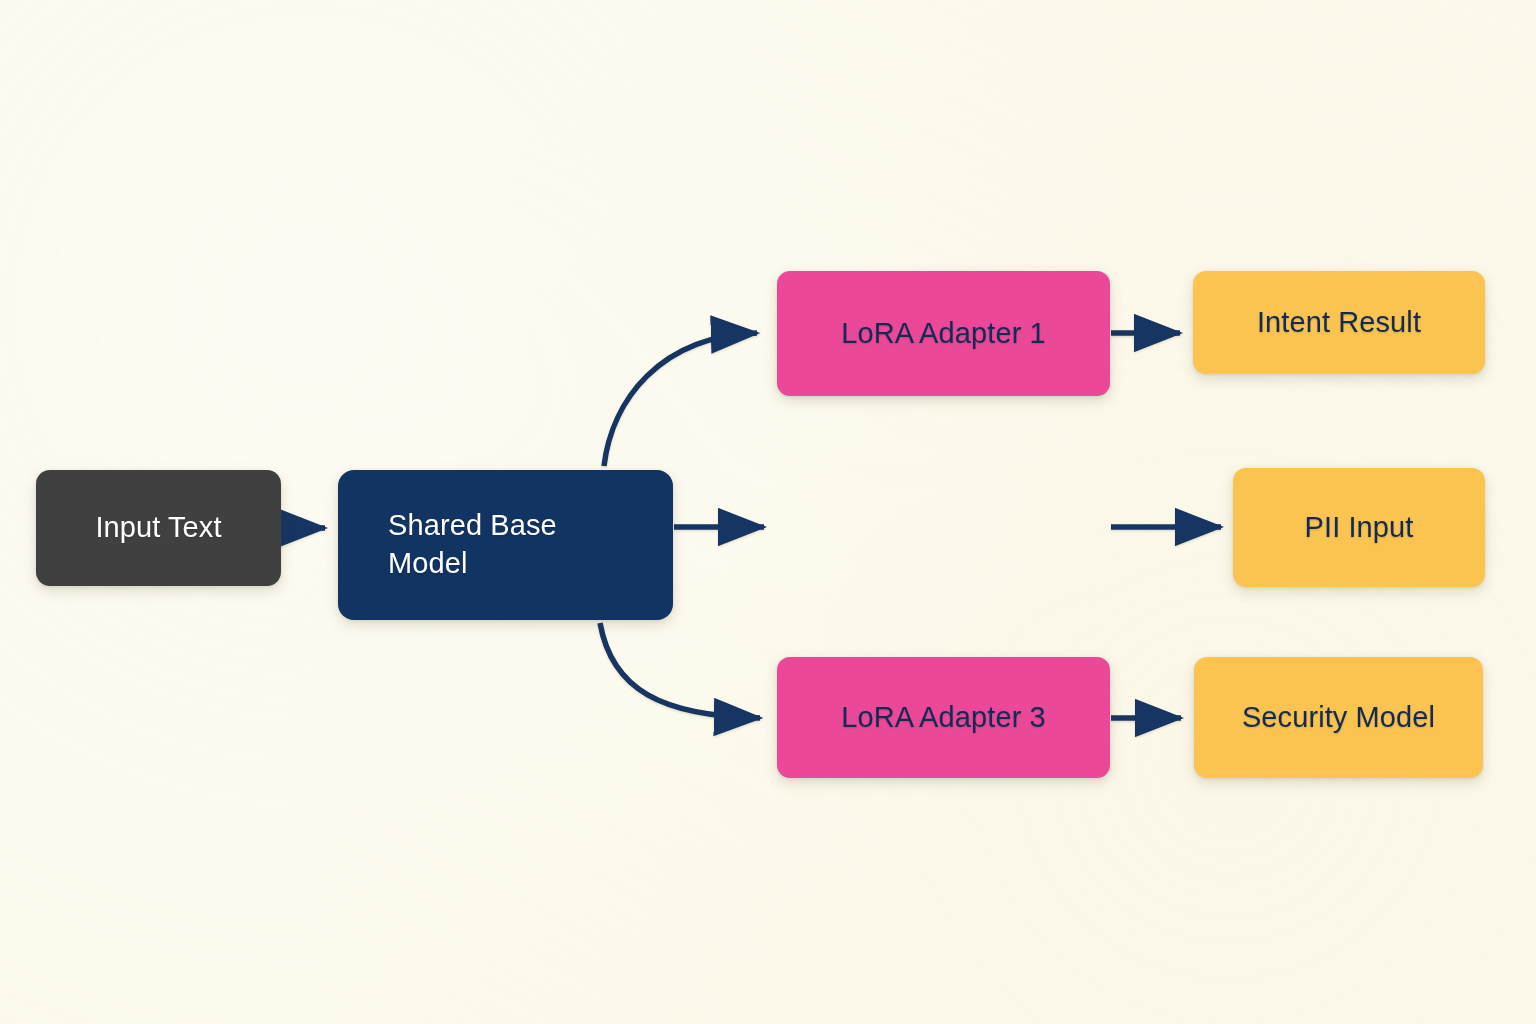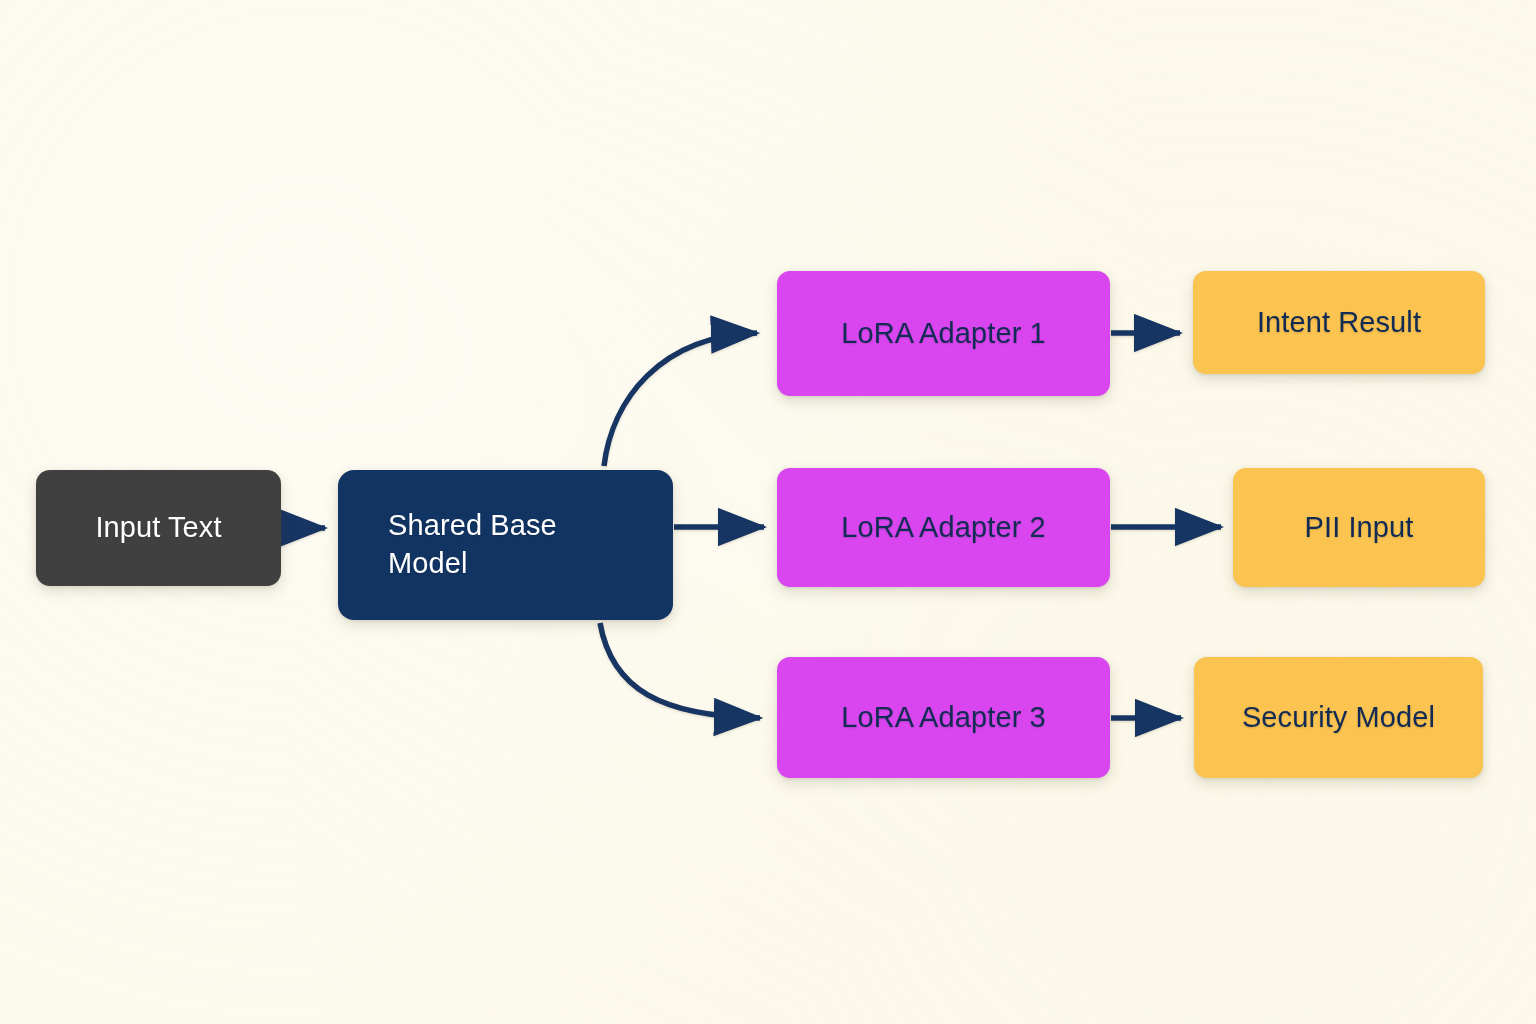--- a/index.html
+++ b/index.html
@@ -72,21 +72,21 @@
   }
   .node.base .label {
     color: #ffffff;
     font-size: 29px;
     text-align: left;
   }
   
   .node.adapter {
     left: 777px;
     width: 333px;
-    background: #d946ef;
+    background: #ec4899;
     border-radius: 13px;
   }
   .node.adapter .label {
     color: #122b55;
     font-size: 29px;
     text-align: center;
   }
   .node.adapter.r1 { top: 271px; height: 125px; }
   .node.adapter.r2 { top: 468px; height: 119px; }
   .node.adapter.r3 { top: 657px; height: 121px; }
@@ -144,23 +144,20 @@
 
   <div class="node base">
     <span class="label">Shared Base
 Model</span>
   </div>
 
   <div class="node adapter r1">
     <span class="label">LoRA Adapter 1</span>
   </div>
 
-  <div class="node adapter r2">
-    <span class="label">LoRA Adapter 2</span>
-  </div>
 
   <div class="node adapter r3">
     <span class="label">LoRA Adapter 3</span>
   </div>
 
   <div class="node result r1">
     <span class="label">Intent Result</span>
   </div>
 
   <div class="node result r2">

